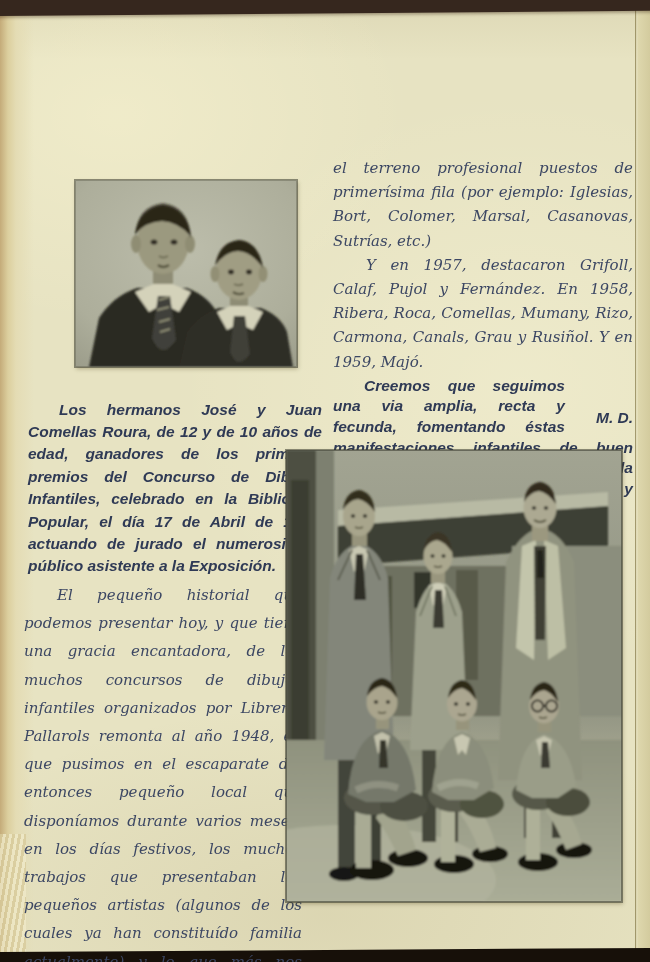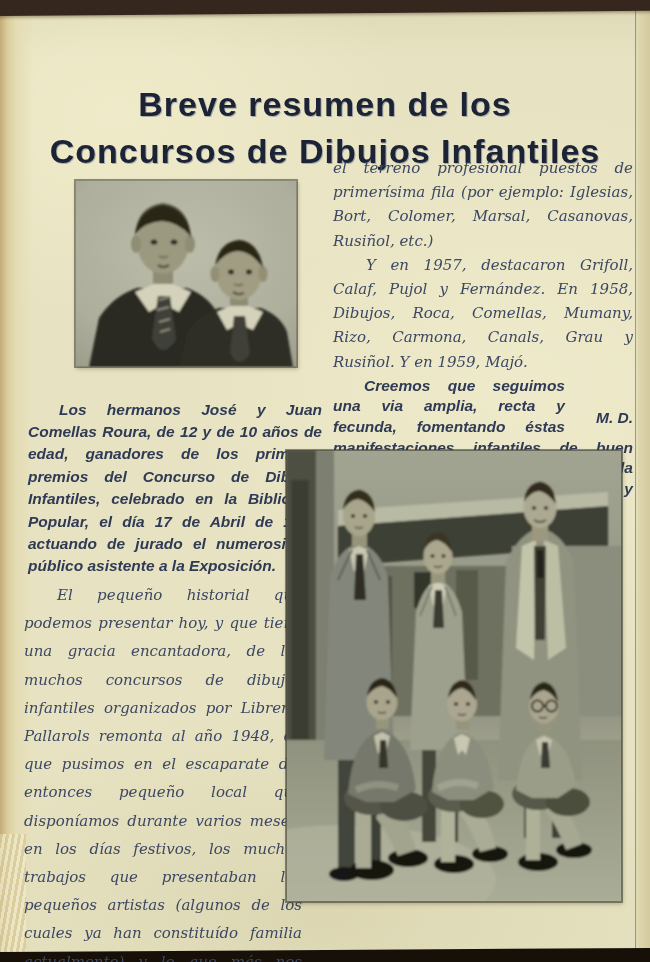--- a/index.html
+++ b/index.html
@@ -72,24 +72,20 @@
 
 <div class="scan">
   <div class="paper-tone"></div>
   <div class="gutter"></div>
   <div class="page-stack"></div>
   <div class="right-edge"></div>
   <div class="right-edge-line"></div>
   <div class="band-top"></div>
   <div class="band-bottom"></div>
 
-  <h1 class="title">
-    <span>Breve resumen de los</span>
-    <span>Concursos de Dibujos Infantiles</span>
-  </h1>
 
   <div class="photo" id="photo-portrait">
     <svg width="222" height="187" viewBox="0 0 222 187" xmlns="http://www.w3.org/2000/svg">
       <defs>
         <radialGradient id="pbg" cx="50%" cy="38%" r="80%">
           <stop offset="0%" stop-color="#bcbdab"></stop>
           <stop offset="70%" stop-color="#adae9b"></stop>
           <stop offset="100%" stop-color="#9b9c8a"></stop>
         </radialGradient>
         <filter id="soft1">
@@ -129,22 +125,22 @@
       </g>
       <rect x="0" y="0" width="222" height="187" fill="none" stroke="#6a6a58" stroke-width="2" opacity=".5"></rect>
     </svg>
   </div>
 
   <p class="caption">Los hermanos José y Juan Comellas Roura, de 12 y de 10 años de edad, ganadores de los primeros premios del Concurso de Dibujos Infantiles, celebrado en la Biblioteca Popular, el día 17 de Abril de 1960, actuando de jurado el numerosisimo público asistente a la Exposición.</p>
 
   <p class="left-script">El pequeño historial que podemos presentar hoy, y que tiene una gracia encantadora, de los muchos concursos de dibujos infantiles organizados por Librería Pallarols remonta al año 1948, en que pusimos en el escaparate del entonces pequeño local que disponíamos durante varios meses, en los días festivos, los muchos trabajos que presentaban los pequeños artistas (algunos de los cuales ya han constituído familia actualmente) y lo que más nos satisface es manifestar que de los que destacaron los hay que han conseguido que el arte de sus manos superdotadas les abriera en</p>
 
   <div class="right-col">
-    <p class="script-p">el terreno profesional puestos de primerísima fila (por ejemplo: Iglesias, Bort, Colomer, Marsal, Casanovas, Rusiñol, etc.)</p>
-    <p class="script-p indent">Y en 1957, destacaron Grifoll, Calaf, Pujol y Fernández. En 1958, Dibujos, Roca, Comellas, Mumany, Rizo, Carmona, Canals, Grau y Rusiñol. Y en 1959, Majó.</p>
+    <p class="script-p">el terreno profesional puestos de primerísima fila (por ejemplo: Iglesias, Bort, Colomer, Marsal, Casanovas, Sutrías, etc.)</p>
+    <p class="script-p indent">Y en 1957, destacaron Grifoll, Calaf, Pujol y Fernández. En 1958, Ribera, Roca, Comellas, Mumany, Rizo, Carmona, Canals, Grau y Rusiñol. Y en 1959, Majó.</p>
     <p class="sans-p"><span class="sig">M. D.</span><span>Creemos que seguimos una via amplia, recta y fecunda, fomentando éstas manifestaciones infantiles de buen gusto, y siempre que se nos presente la oportunidad, estaremos preparados y dispuestos para enaltecerlas.</span></p>
   </div>
 
   <div class="photo" id="photo-group">
     <svg width="336" height="452" viewBox="0 0 336 452" xmlns="http://www.w3.org/2000/svg">
       <defs>
         <linearGradient id="gwall" x1="0" y1="0" x2="0" y2="1">
           <stop offset="0%" stop-color="#a2a492"></stop>
           <stop offset="55%" stop-color="#8e9180"></stop>
           <stop offset="100%" stop-color="#85887710"></stop>

